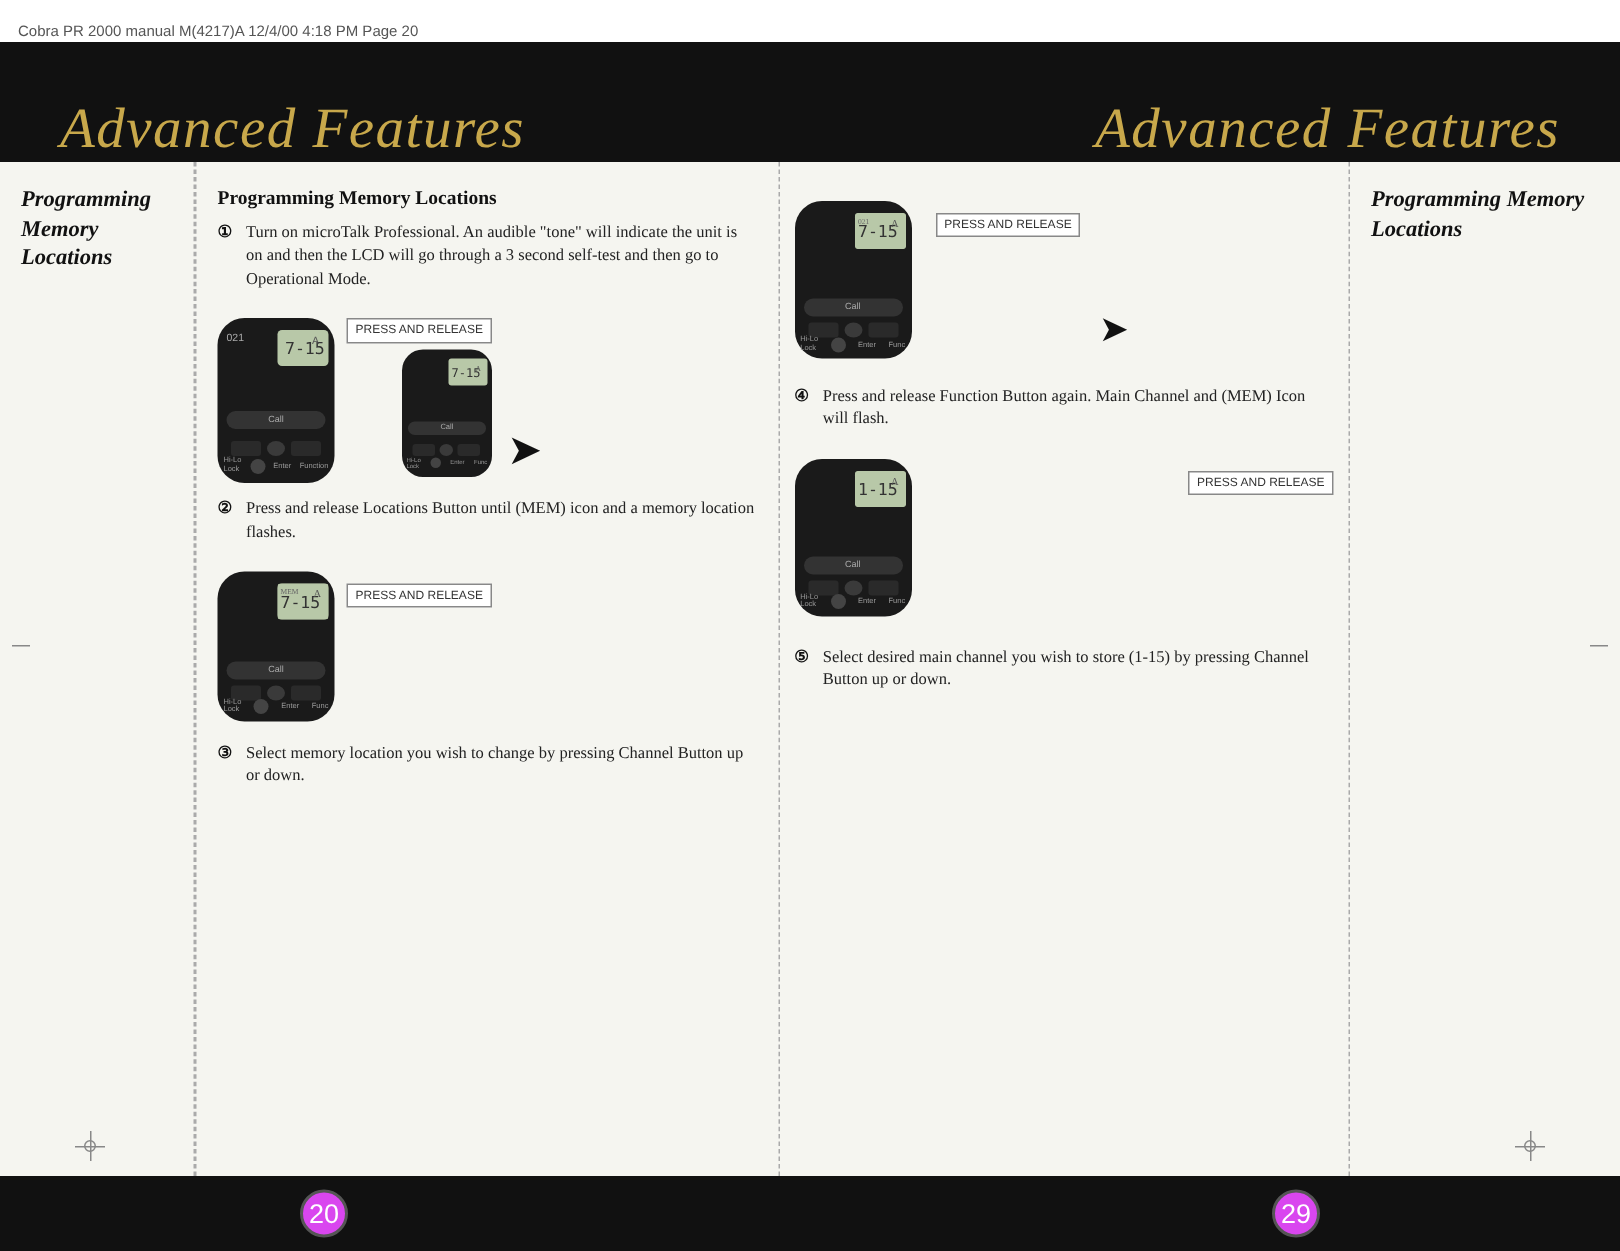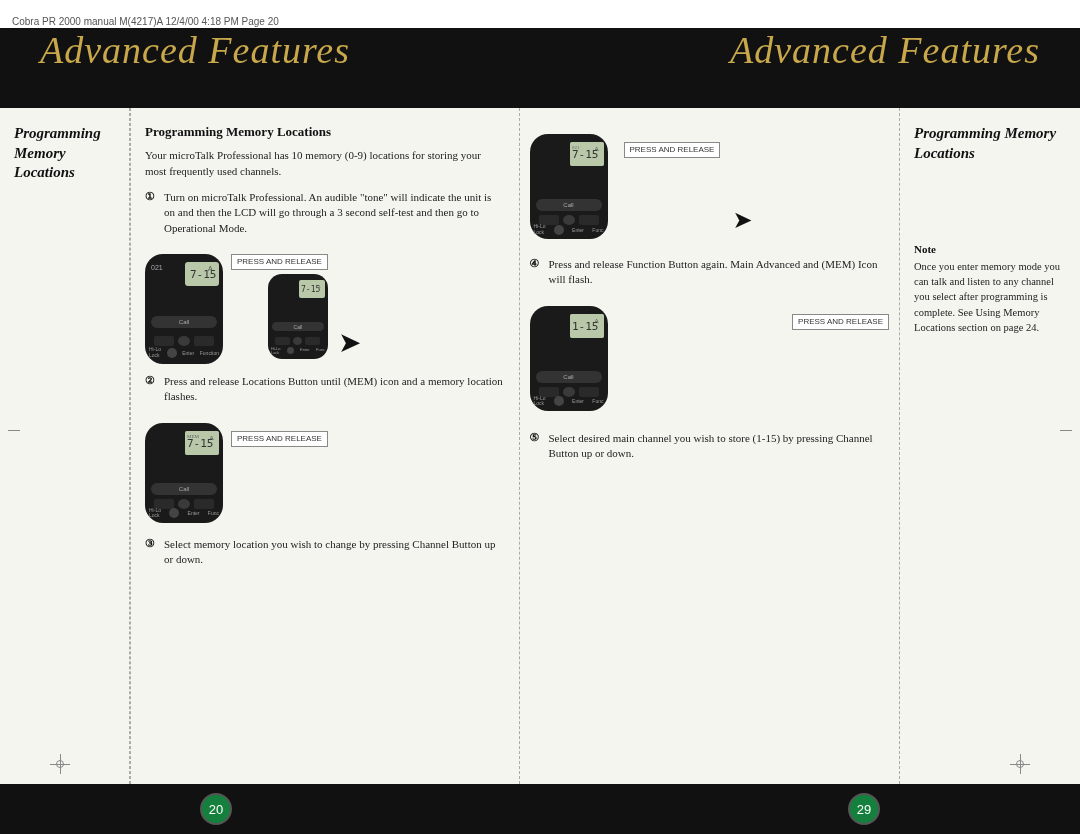--- a/index.html
+++ b/index.html
@@ -29,21 +29,21 @@
       font-family: Arial, sans-serif;
     }
 
     
     .header-bar {
       position: absolute;
       top: 28px; left: 0; right: 0;
       height: 80px;
       background: #111;
       display: flex;
-      align-items: flex-start;
+      align-items: flex-end;
       padding: 0 40px;
     }
     .header-title-left {
       flex: 1;
       font-size: 38px;
       color: #c8a84b;
       font-style: italic;
       font-weight: normal;
       letter-spacing: 1px;
     }
@@ -256,26 +256,26 @@
       display: flex;
       align-items: center;
       justify-content: space-between;
       padding: 0 200px;
     }
     .page-num-circle {
       width: 32px;
       height: 32px;
       border-radius: 50%;
       border: 2px solid #555;
-      background: #15803d;
+      background: #d946ef;
       color: #fff;
       display: flex;
       align-items: center;
       justify-content: center;
-      font-size: 13px;
+      font-size: 18px;
       font-family: Arial, sans-serif;
     }
 
     
     .side-mark-left {
       position: absolute;
       left: 8px;
       top: 50%;
       width: 12px;
       height: 1px;
@@ -327,21 +327,20 @@
 <div class="side-mark-right" style="top:430px;"></div>
 
 <div class="main-content">
 
   <div class="col col-left">
     <div class="section-heading">Programming Memory Locations</div>
   </div>
 
   <div class="col col-mid-left">
     <div class="col-heading">Programming Memory Locations</div>
-    <div class="col-body-text">Your microTalk Professional has 10 memory (0-9) locations for storing your most frequently used channels.</div>
 
     <div class="step-item">
       <div class="step-num">①</div>
       <div class="step-text">Turn on microTalk Professional. An audible "tone" will indicate the unit is on and then the LCD will go through a 3 second self-test and then go to Operational Mode.</div>
     </div>
 
     <div class="device-container">
 
       <div class="device-img">
         <div class="device-screen">
@@ -473,21 +472,21 @@
       </div>
       <div style="display:flex; flex-direction:column; align-items:center; margin-left:8px; margin-top:8px;">
         <div class="press-release-box">PRESS AND
 RELEASE</div>
       </div>
       <div class="arrow-pointer" style="font-size:24px; margin-left:4px;">➤</div>
     </div>
 
     <div class="step-item" style="margin-top:8px;">
       <div class="step-num">④</div>
-      <div class="step-text">Press and release  Function Button again.  Main Advanced and (MEM) Icon will flash.</div>
+      <div class="step-text">Press and release  Function Button again.  Main Channel and (MEM) Icon will flash.</div>
     </div>
 
     <div class="device-container" style="margin-top:10px;justify-content:space-between;">
       <div class="device-img" style="height:105px;">
         <div style="position:absolute; top:8px; right:4px; width:34px; height:24px; background:#b8c8a8; border-radius:3px;">
           <svg width="34" height="24" viewBox="0 0 34 24">
             <rect width="34" height="24" fill="#b8c8a8" rx="2"></rect>
             <text x="2" y="16" font-size="11" fill="#333" font-family="monospace">1-15</text>
             <text x="24" y="9" font-size="7" fill="#555">A</text>
           </svg>
@@ -514,24 +513,20 @@
     </div>
 
     <div class="step-item" style="margin-top:10px;">
       <div class="step-num">⑤</div>
       <div class="step-text">Select desired main channel you wish to store (1-15) by pressing   Channel Button up or down.</div>
     </div>
   </div>
 
   <div class="col col-right">
     <div class="section-heading">Programming Memory Locations</div>
-    <div class="note-section" style="margin-top:80px;">
-      <div class="note-title">Note</div>
-      <div class="note-text">Once you enter memory mode you can talk and listen to any channel you select after programming is complete. See Using Memory Locations section on page 24.</div>
-    </div>
   </div>
 
 </div>
 
 <div class="crosshair" style="bottom:60px; left:50px;">
   <div class="crosshair-circle"></div>
 </div>
 <div class="crosshair" style="bottom:60px; right:50px;">
   <div class="crosshair-circle"></div>
 </div>

